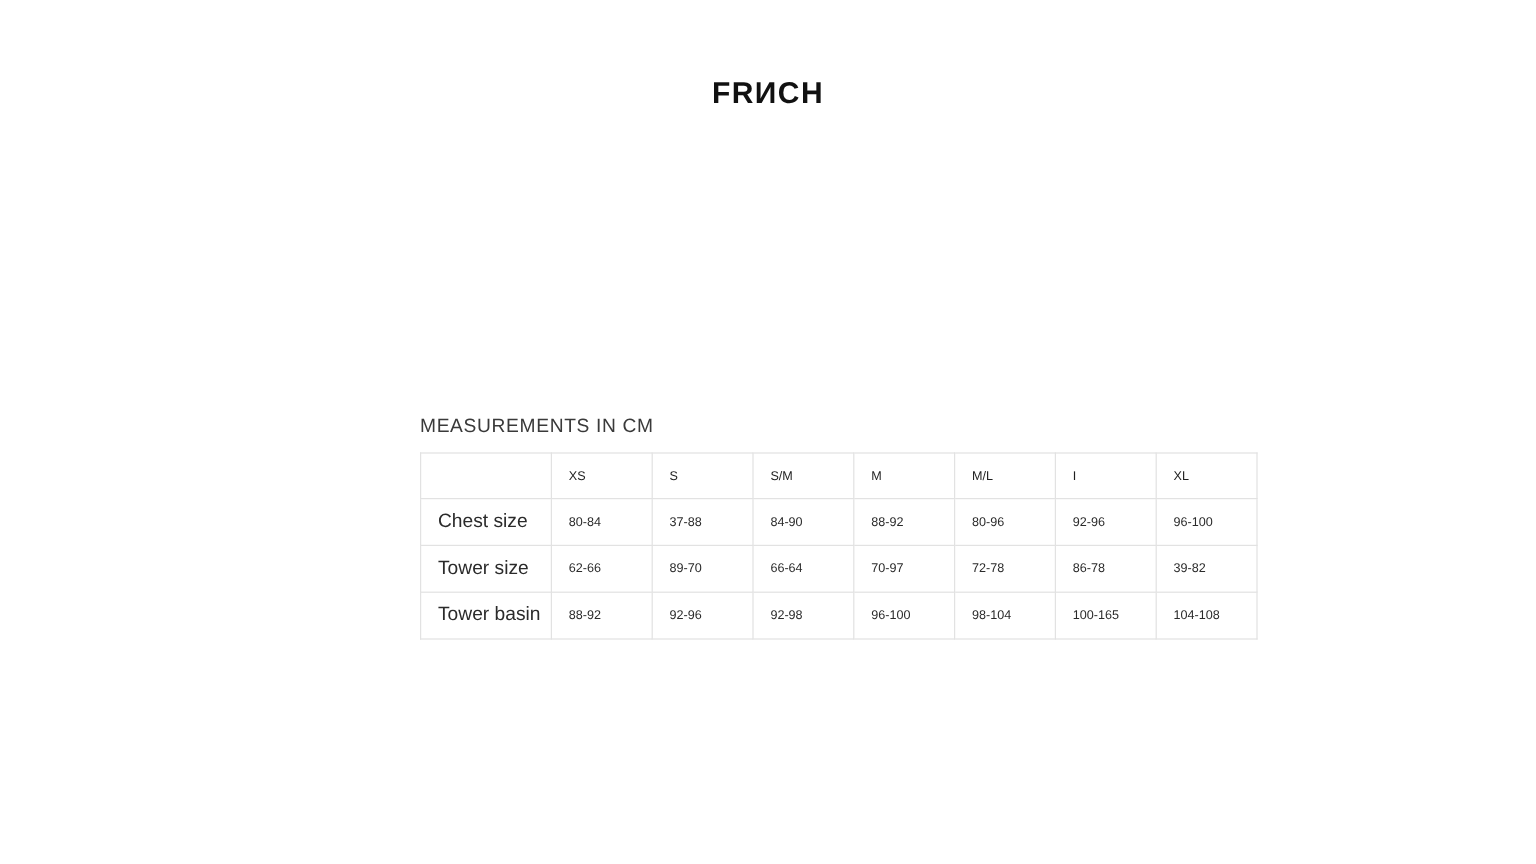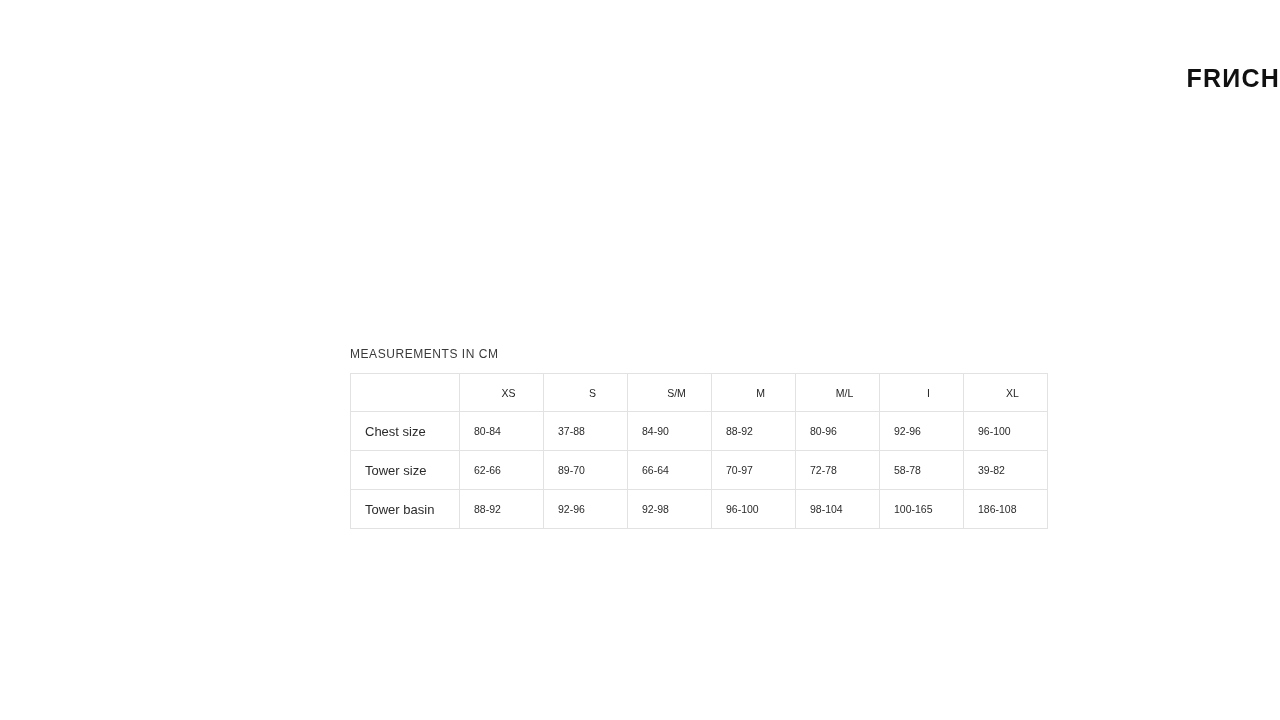--- a/index.html
+++ b/index.html
@@ -13,38 +13,38 @@
     font-family: "Liberation Sans", sans-serif;
     color: #1a1a1a;
     position: relative;
     overflow: hidden;
   }
   .brand-wrap {
     position: absolute;
     top: 64px;
     left: 0;
     width: 100%;
-    text-align: right;
+    text-align: center;
   }
   .brand {
     font-family: "Liberation Sans", sans-serif;
     font-size: 25px;
     font-weight: bold;
     letter-spacing: 1.2px;
     color: #111111;
     display: inline-block;
   }
   .size-block {
     position: absolute;
     left: 350px;
     top: 347px;
     width: 580px;
   }
   .measure-label {
-    font-size: 12px;
+    font-size: 16px;
     letter-spacing: 0.55px;
     color: #3a3a3a;
     margin-bottom: 12px;
     font-family: "Liberation Sans", sans-serif;
   }
   table.size-table {
     border-collapse: collapse;
     width: 579px;
     table-layout: fixed;
   }
@@ -55,25 +55,25 @@
     color: #2b2b2b;
     padding: 0 0 0 14px;
     vertical-align: middle;
     font-family: "Liberation Sans", sans-serif;
   }
   table.size-table tr.header-row td {
     color: #1f1f1f;
     height: 37px;
   }
   table.size-table td.row-head {
-    font-size: 13px;
+    font-size: 16px;
     color: #2b2b2b;
   }
   .col-head { width: 94px; }
-  .col-size { width: 69px; text-align: center; }
+  .col-size { width: 69px; }
 </style>
 </head>
 <body>
 
 <div class="brand-wrap">
   <span class="brand">FRИCH</span>
 </div>
 
 <div class="size-block">
   <div class="measure-label">MEASUREMENTS IN CM</div>
@@ -102,29 +102,29 @@
         <td>96-100</td>
       </tr>
 
       <tr>
         <td class="row-head">Tower size</td>
         <td>62-66</td>
         <td>89-70</td>
         <td>66-64</td>
         <td>70-97</td>
         <td>72-78</td>
-        <td>58-78</td>
+        <td>86-78</td>
         <td>39-82</td>
       </tr>
 
       <tr>
         <td class="row-head">Tower basin</td>
         <td>88-92</td>
         <td>92-96</td>
         <td>92-98</td>
         <td>96-100</td>
         <td>98-104</td>
         <td>100-165</td>
-        <td>186-108</td>
+        <td>104-108</td>
       </tr>
     </tbody>
   </table>
 </div>
 
 </body></html>

